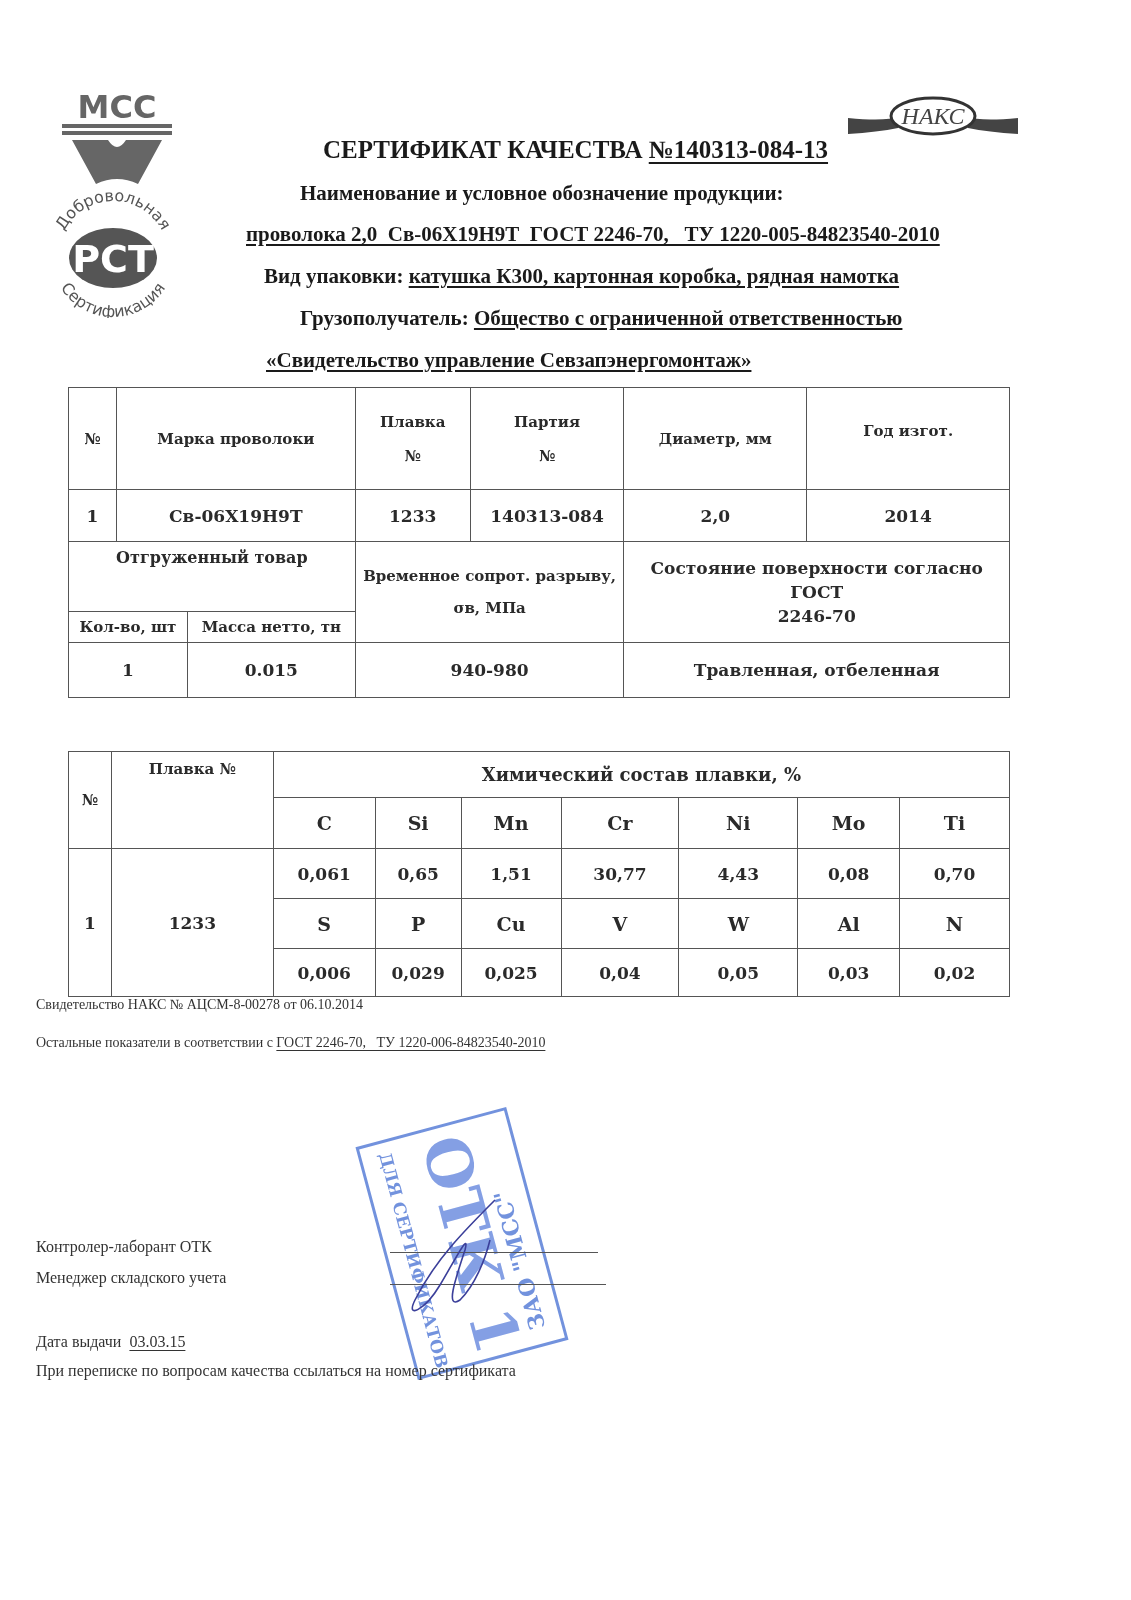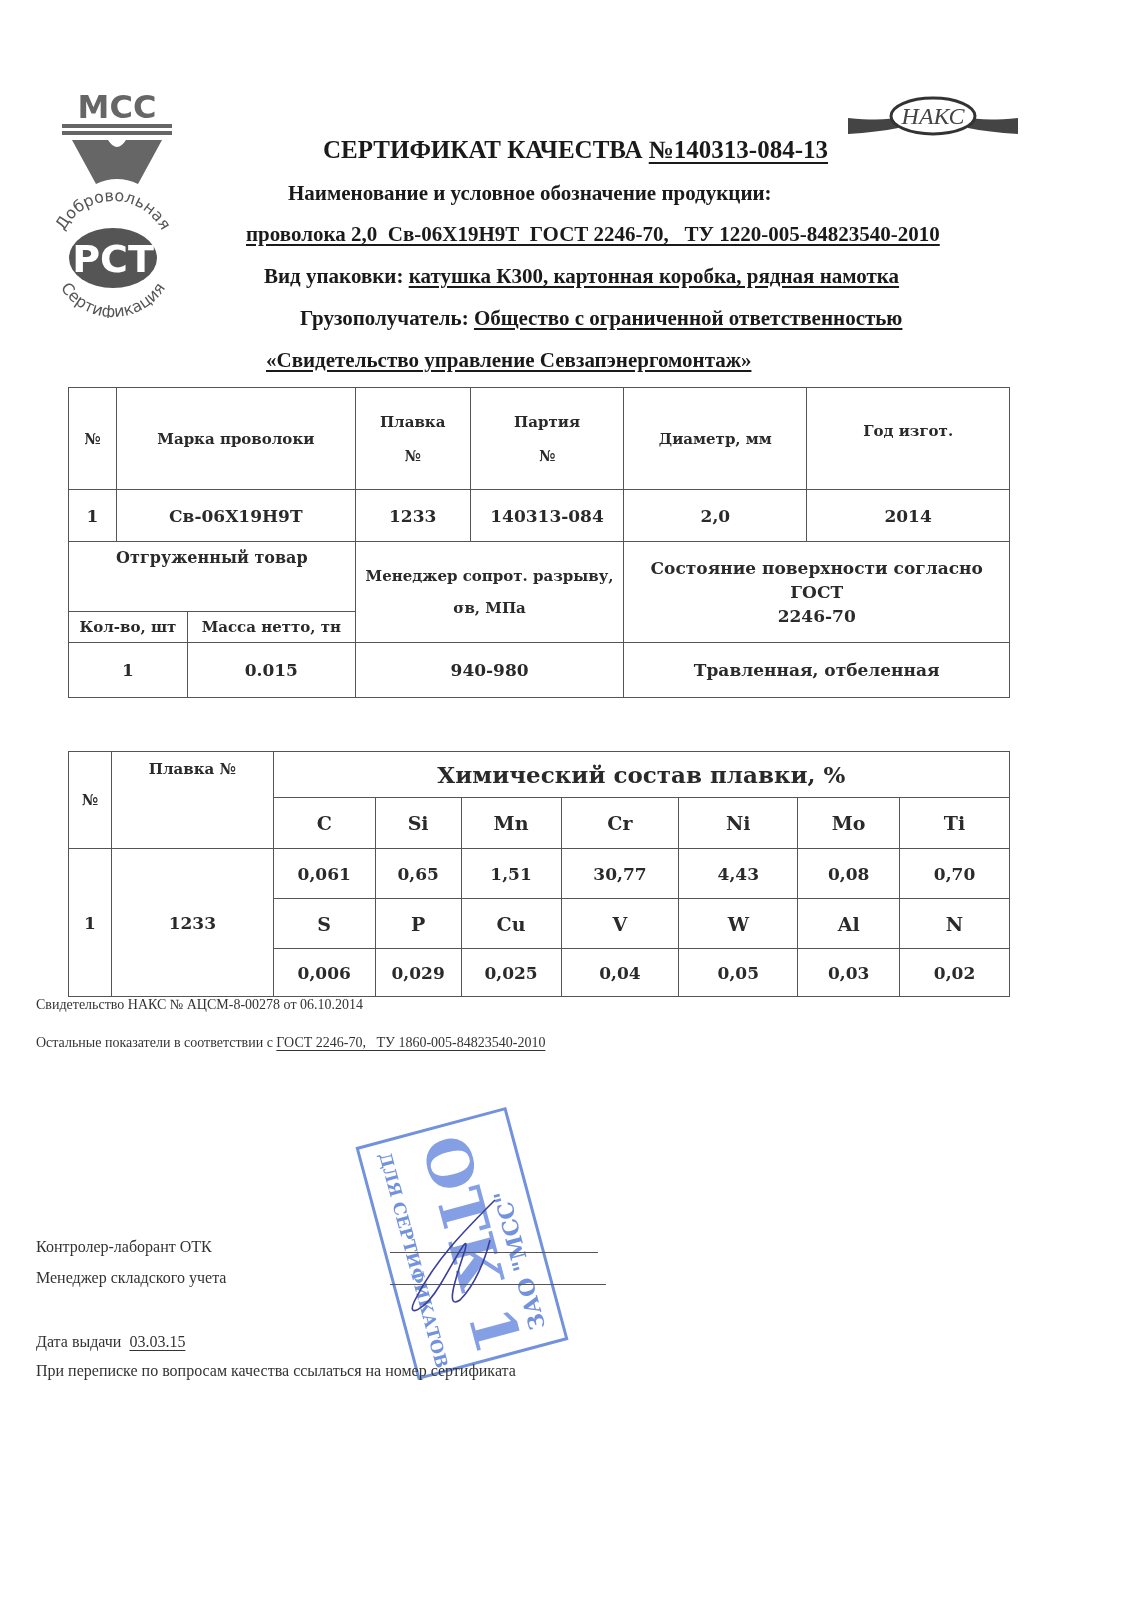--- a/index.html
+++ b/index.html
@@ -8,21 +8,21 @@
   .u { text-decoration: underline; text-underline-offset: 3px; }
 
   
   .mcc-logo { left: 58px; top: 88px; width: 118px; height: 100px; }
   .rst-logo { left: 38px; top: 178px; width: 150px; height: 140px; }
   .naks-logo { left: 848px; top: 92px; width: 170px; height: 50px; }
 
   .title { left: 0; width: 1131px; top: 136px; text-align: center; font-size: 25px; font-weight: bold; padding-left: 20px; box-sizing: border-box; }
   .title .num { text-decoration: underline; text-underline-offset: 4px; }
   .line { font-size: 21px; font-weight: bold; white-space: nowrap; }
-  .l1 { left: 288px; top: 181px; }
+  .l1 { left: 300px; top: 181px; }
   .l2 { left: 246px; top: 222px; }
   .l3 { left: 264px; top: 264px; }
   .l4 { left: 300px; top: 306px; }
   .l5 { left: 266px; top: 348px; }
 
   table { border-collapse: collapse; position: absolute; font-family: "DejaVu Serif", serif; font-weight: bold; color: #2a2a2a; }
   td { border: 1px solid #555; text-align: center; vertical-align: middle; padding: 0; }
   .t1 { left: 68px; top: 387px; width: 942px; font-size: 15px; }
   .t2 { left: 68px; top: 751px; width: 942px; font-size: 15px; }
   .t2 .el { font-size: 19px; }
@@ -121,21 +121,21 @@
   <colgroup>
     <col style="width:119px">
       <col style="width:168px">
       <col style="width:269px">
       <col style="width:386px">
   </colgroup>
   <tbody>
       <tr style="height:70px">
     <td colspan="2" style="vertical-align:top; padding-top:6px; font-size:16px;margin-top:37px;">Отгруженный товар</td>
     <td rowspan="2" style="line-height:32px;">
-          <div>Менеджер сопрот. разрыву,</div>
+          <div>Временное сопрот. разрыву,</div>
           <div>σв, МПа</div>
         </td>
     <td rowspan="2" style="font-size:17px; line-height:24px;">
           <div>Состояние поверхности согласно ГОСТ</div>
           <div>2246-70</div>
         </td>
   </tr>
   <tr style="height:31px">
     <td>Кол-во, шт</td>
     <td>Масса нетто, тн</td>
@@ -158,21 +158,21 @@
       <col style="width:100px">
       <col style="width:118px">
       <col style="width:119px">
       <col style="width:102px">
       <col style="width:110px">
   </colgroup>
   <tbody>
       <tr style="height:46px">
     <td rowspan="2">№</td>
     <td rowspan="2" style="vertical-align:top; padding-top:8px;">Плавка №</td>
-    <td colspan="7" style="font-size:23px;">Химический состав плавки, %</td>
+    <td colspan="7" style="font-size:18px;">Химический состав плавки, %</td>
   </tr>
   <tr style="height:51px" id="el-row1">
         <td class="el">C</td>
         <td class="el">Si</td>
         <td class="el">Mn</td>
         <td class="el">Cr</td>
         <td class="el">Ni</td>
         <td class="el">Mo</td>
         <td class="el">Ti</td>
       </tr>
@@ -203,21 +203,21 @@
         <td class="val">0,04</td>
         <td class="val">0,05</td>
         <td class="val">0,03</td>
         <td class="val">0,02</td>
       </tr>
 </tbody>
   </table>
 
 <div class="abs plain" style="left:36px; top:997px;">Свидетельство НАКС  № АЦСМ-8-00278  от  06.10.2014</div>
 <div class="abs plain" style="left:36px; top:1035px;">
-  <span>Остальные показатели в соответствии с </span><span class="u" style="white-space:pre;">ГОСТ 2246-70,   ТУ 1860-005-84823540-2010</span>
+  <span>Остальные показатели в соответствии с </span><span class="u" style="white-space:pre;">ГОСТ 2246-70,   ТУ 1220-006-84823540-2010</span>
 </div>
 
 <div class="abs stamp">
   <svg width="150" height="235" viewBox="0 0 150 235" style="position:absolute;left:0;top:0;">
     <text x="0" y="0" transform="translate(18,10) rotate(90)" font-family="DejaVu Serif, serif" font-weight="bold" font-size="17" fill="#5a7fd8">ДЛЯ СЕРТИФИКАТОВ</text>
     <text x="0" y="0" transform="translate(62,10) rotate(90)" font-family="DejaVu Serif, serif" font-weight="bold" font-size="62" fill="#6f8fe0">ОТК 1</text>
     <text x="0" y="0" transform="translate(134,220) rotate(-90)" font-family="DejaVu Serif, serif" font-weight="bold" font-size="22" fill="#5a7fd8">ЗАО "МСС"</text>
   </svg>
 </div>
 

